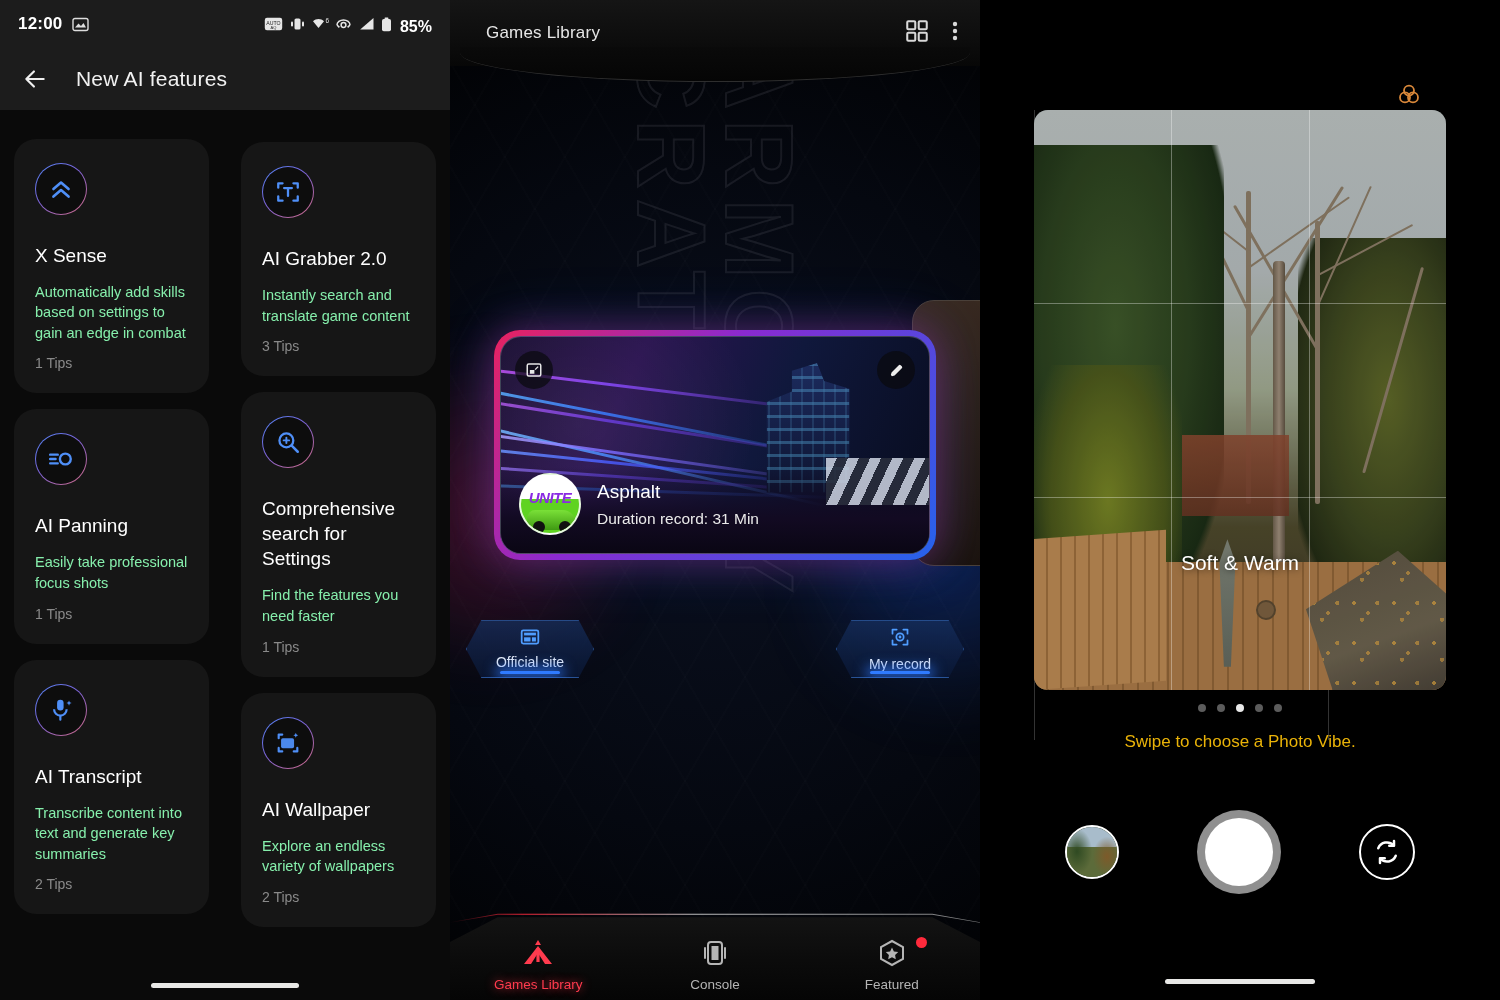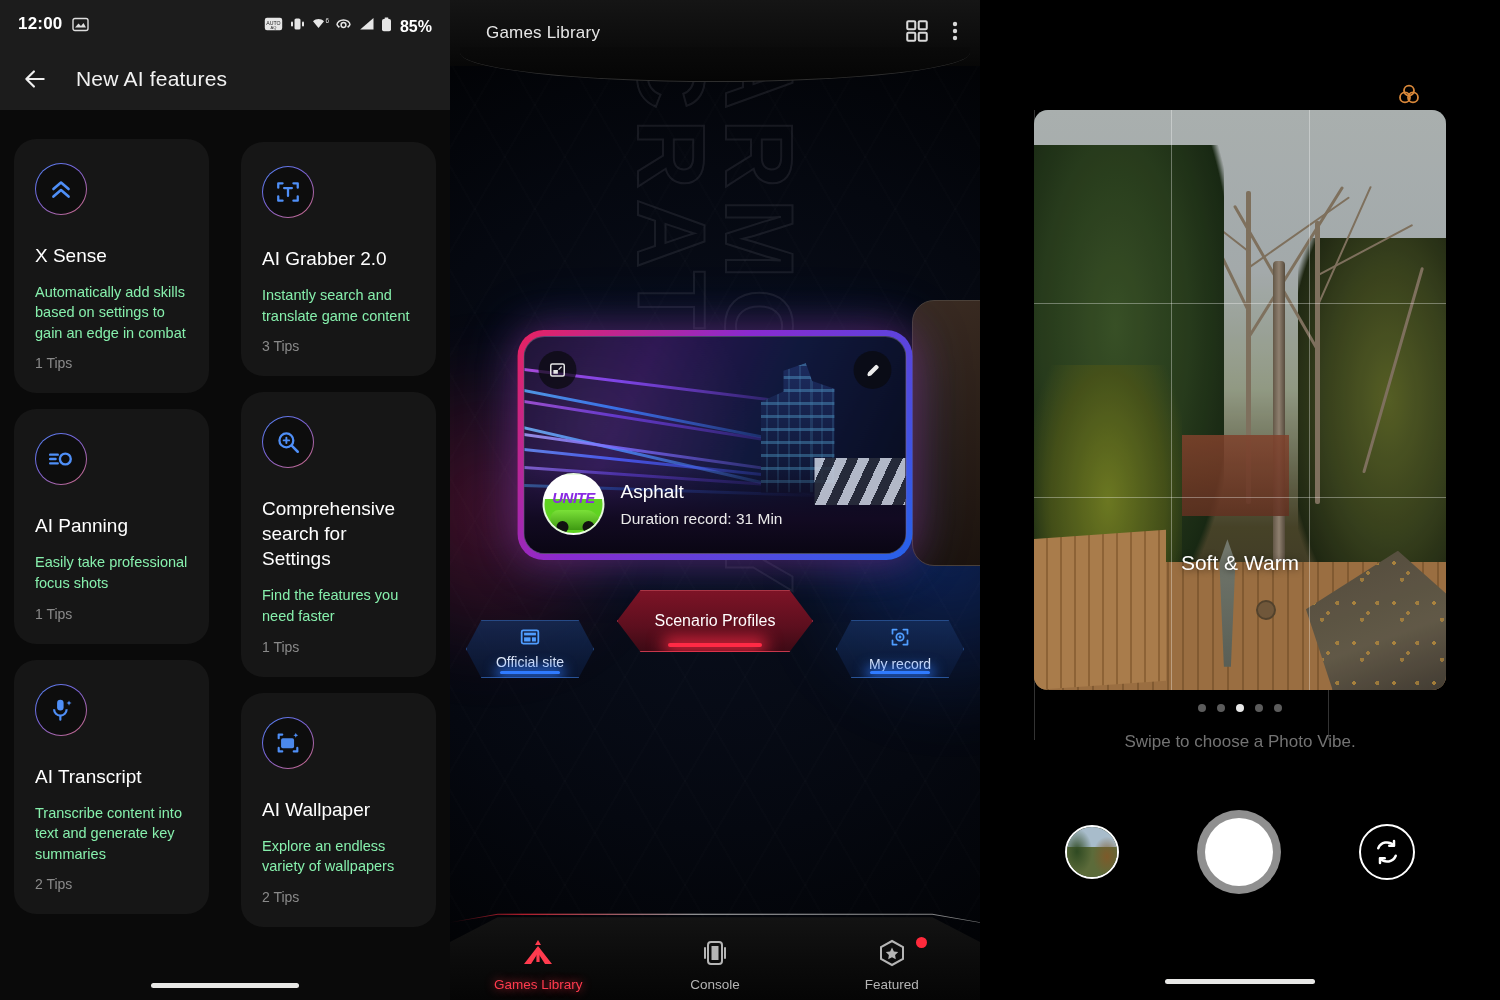--- a/index.html
+++ b/index.html
@@ -76,21 +76,21 @@
   .glow-l { position:absolute; left:-90px; top:300px; width:260px; height:420px;
             background:radial-gradient(circle, rgba(210,30,90,.30), transparent 68%); filter:blur(26px); z-index:1; }
   .glow-r { position:absolute; right:-110px; top:330px; width:280px; height:440px;
             background:radial-gradient(circle, rgba(30,90,230,.32), transparent 68%); filter:blur(26px); z-index:1; }
 
   .peek-card { position:absolute; right:-28px; top:300px; width:96px; height:266px;
                border-radius:22px; background:linear-gradient(160deg,#3a2b22,#1a120d);
                border:1px solid #4a4038; z-index:3; }
 
   .game-card-shell { position:absolute; left:50%; transform:translateX(-50%); top:330px;
-                     width:395px; height:230px; border-radius:26px; z-index:5;
+                     width:442px; height:230px; border-radius:26px; z-index:5;
                      padding:6px;
                      background:linear-gradient(130deg,#e8225f 0%, #8a2ad0 40%, #2563eb 100%);
                      box-shadow:0 0 38px rgba(180,40,140,.42), 0 0 60px rgba(30,90,220,.32); }
   .game-card { position:relative; width:100%; height:100%; border-radius:21px; overflow:hidden;
                border:1px solid rgba(255,255,255,.22);
                background:
                  radial-gradient(70% 120% at 18% 40%, rgba(255,255,255,.06), transparent 60%),
                  linear-gradient(115deg,#1b0f33 0%, #2a1350 28%, #10183c 58%, #070b1c 100%); }
   .streaks { position:absolute; inset:0; overflow:hidden; }
   .streaks i { position:absolute; left:-30%; height:3px; width:110%; border-radius:3px;
@@ -212,21 +212,21 @@
   .vibe-label { position:absolute; left:0; right:0; top:76%; text-align:center;
                 color:#fff; font-size:21px; font-weight:400;
                 text-shadow:0 1px 6px rgba(0,0,0,.6); }
 
   .guide-v { position:absolute; top:110px; width:1px; height:630px; background:rgba(255,255,255,.20); }
 
   .dots { display:flex; gap:11px; justify-content:center; margin-top:14px; }
   .dots i { width:8px; height:8px; border-radius:50%; background:#5c5c5c; cursor:pointer; }
   .dots i.on { background:#e9e9e9; }
 
-  .swipe-hint { text-align:center; color:#737373; font-size:17px; margin-top:20px; }
+  .swipe-hint { text-align:center; color:#eab308; font-size:17px; margin-top:20px; }
 
   .cam-controls { position:absolute; left:0; right:0; top:810px; display:flex;
                   align-items:center; justify-content:center; gap:78px; }
   .thumb { width:54px; height:54px; border-radius:50%; border:2.5px solid #fff; overflow:hidden;
            position:relative; cursor:pointer; background:#3a4a2e; }
   .thumb .t-sky { position:absolute; inset:0; background:linear-gradient(180deg,#a8bccb 0 40%, #5c6b3a 40% 100%); }
   .thumb .t-tree { position:absolute; left:-10%; top:4%; width:60%; height:90%;
            background:radial-gradient(ellipse at 50% 50%, #2f4a22, transparent 72%); }
   .thumb .t-tree2 { position:absolute; right:-8%; top:20%; width:56%; height:78%;
            background:radial-gradient(ellipse at 50% 50%, #7d5a2a, transparent 72%); }
@@ -478,23 +478,20 @@
           <svg width="20" height="16" viewBox="0 0 24 20">
               <rect x="1.6" y="1.6" width="20.8" height="16.8" rx="2" fill="none" stroke="#4f9dff" stroke-width="2.2"></rect>
               <rect x="4.6" y="4.6" width="14.8" height="3.4" fill="#4f9dff"></rect>
               <rect x="4.6" y="10.4" width="8" height="5.2" fill="#4f9dff"></rect>
               <rect x="14.4" y="10.4" width="5" height="5.2" fill="#4f9dff"></rect>
             </svg>
         </span>
         <span class="lbl">Official site</span>
       </div>
 
-      <div class="hexbtn hex-main">
-        <span class="lbl">Scenario Profiles</span>
-      </div>
 
       <div class="hexbtn hex-side r">
         <span>
           <svg width="20" height="20" viewBox="0 0 24 24">
               <path d="M3 8V3h5M21 8V3h-5M3 16v5h5M21 16v5h-5" fill="none" stroke="#4f9dff" stroke-width="2.1" stroke-linecap="round" stroke-linejoin="round"></path>
               <circle cx="12" cy="12" r="4.4" fill="none" stroke="#4f9dff" stroke-width="2.1"></circle>
               <circle cx="12" cy="12" r="1.7" fill="#4f9dff"></circle>
             </svg>
         </span>
         <span class="lbl">My record</span>

